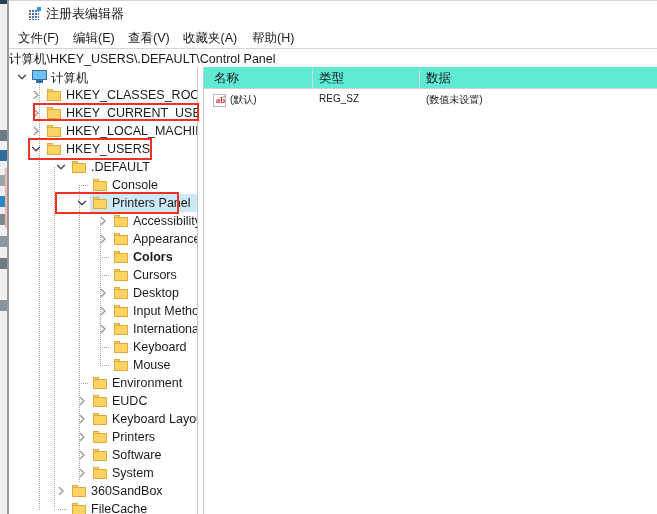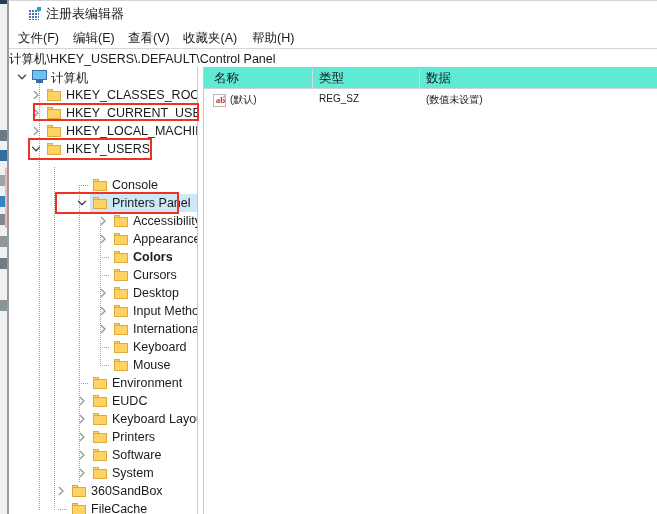--- a/index.html
+++ b/index.html
@@ -175,20 +175,32 @@
           <svg width="10" height="10" viewBox="0 0 10 10">
             <path d="M1.5 3.2 L5 6.8 L8.5 3.2" fill="none" stroke="#4d4d4d" stroke-width="1.4" stroke-linecap="round" stroke-linejoin="round"></path>
           </svg>
         </div>
         <div class="folder" style="left: 38px;">
           <div class="ft"></div>
           <div class="fb"></div>
         </div>
         <div class="tlabel" style="left: 57px;">HKEY_USERS</div>
       </div>
+      <div class="trow" style="top: 91px; width: 188px;">
+        <div class="chev" style="left: 47px;">
+          <svg width="10" height="10" viewBox="0 0 10 10">
+            <path d="M1.5 3.2 L5 6.8 L8.5 3.2" fill="none" stroke="#4d4d4d" stroke-width="1.4" stroke-linecap="round" stroke-linejoin="round"></path>
+          </svg>
+        </div>
+        <div class="folder" style="left: 63px;">
+          <div class="ft"></div>
+          <div class="fb"></div>
+        </div>
+        <div class="tlabel" style="left: 82px;">.DEFAULT</div>
+      </div>
       <div class="trow" style="top: 109px; width: 188px;">
         <div class="hdot" style="left: 70px; top: 9px; width: 9px;"></div>
         <div class="folder" style="left: 84px;">
           <div class="ft"></div>
           <div class="fb"></div>
         </div>
         <div class="tlabel" style="left: 103px;">Console</div>
       </div>
       <div class="tsel" style="top: 127px; left: 81px; width: 116px;"></div>
       <div class="trow" style="top: 127px; width: 188px;">

